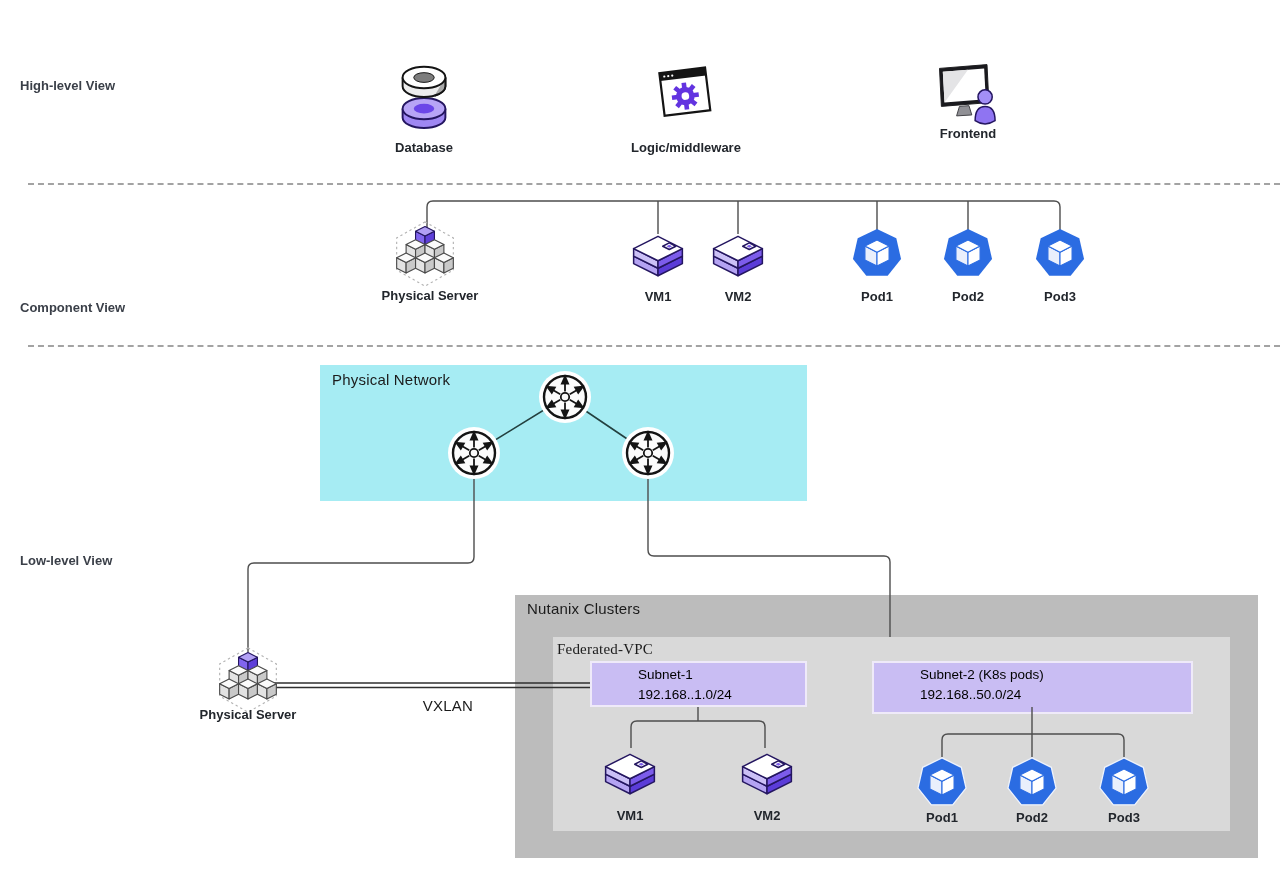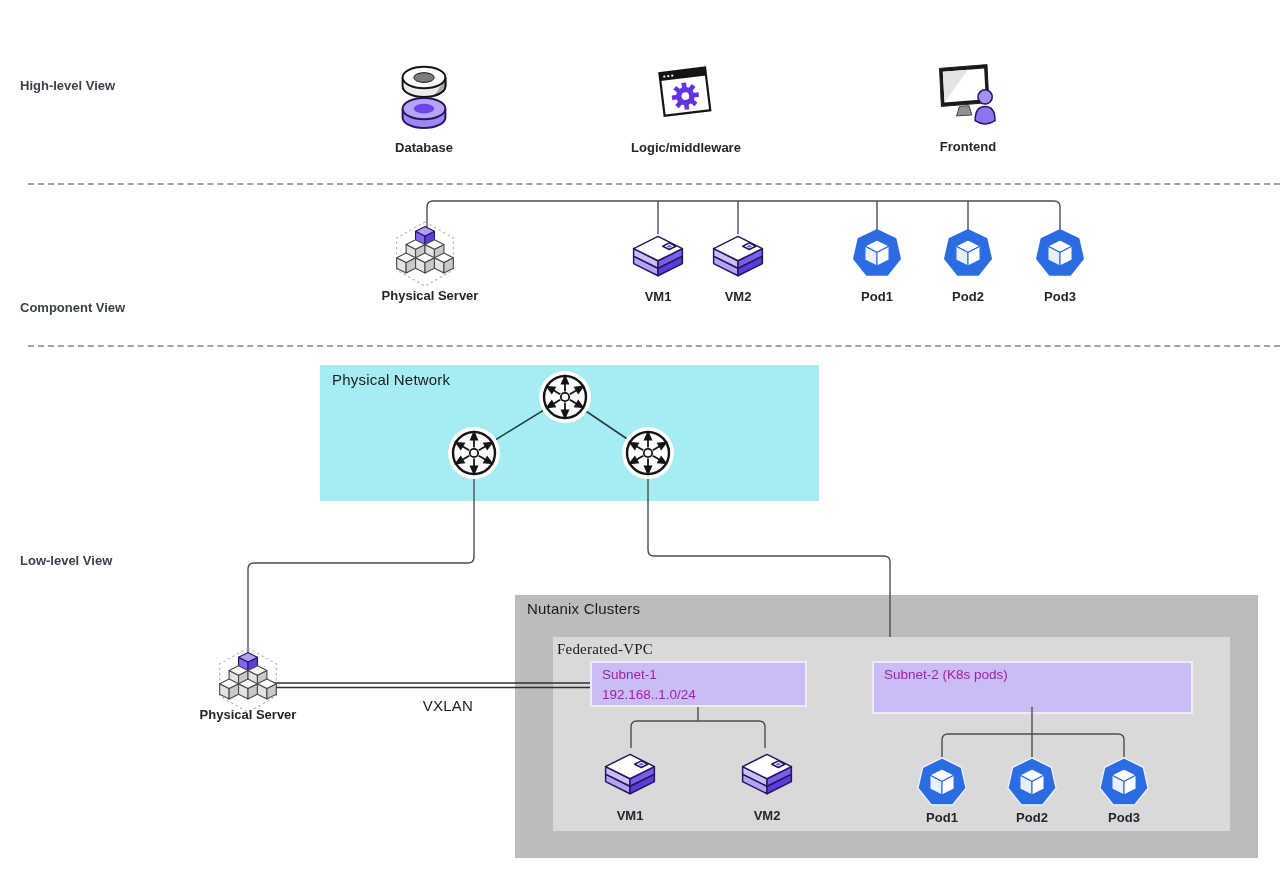--- a/index.html
+++ b/index.html
@@ -10,55 +10,56 @@
   .abs{position:absolute;}
   .view-label{font-size:13px;font-weight:700;color:#3a3f48;}
   .sep{position:absolute;left:28px;right:0;border-top:2px dashed #a3a3a3;height:0;}
   .zone{position:absolute;}
   .zone-title{font-size:15px;color:#1b1b1b;letter-spacing:.2px;}
   .icon-label{font-size:13px;font-weight:700;color:#22262c;text-align:center;}
   .subnet{
     position:absolute;background:#c9bdf3;border:2px solid #efeaf9;
     padding:2px 10px;box-sizing:border-box;
   }
-  .subnet div{font-size:13.5px;color:#a21caf;line-height:20px;white-space:nowrap;}
+  .subnet div{font-size:13.5px;color:#000000;line-height:20px;white-space:nowrap;margin-left:36px;}
   svg{display:block;}
   #overlay{position:absolute;left:0;top:0;pointer-events:none;}
 </style>
 </head>
 <body>
 
 <div id="canvas">
 
   <div class="abs view-label" style="left:20px;top:78px;">High-level View</div>
   <div class="abs view-label" style="left:20px;top:255px;margin-top:45px;">Component View</div>
   <div class="abs view-label" style="left:20px;top:553px;">Low-level View</div>
 
   <div class="sep" style="top:183px;"></div>
   <div class="sep" style="top:345px;"></div>
 
 
-  <div class="zone" style="left:320px;top:365px;width:487px;height:136px;background:#a6ecf3;padding-left:12px;">
+  <div class="zone" style="left:320px;top:365px;width:487px;height:136px;background:#a6ecf3;">
     <div class="zone-title" style="position:absolute;left:12px;top:6px;">Physical Network</div>
   </div>
 
   <div class="zone" style="left:515px;top:595px;width:743px;height:263px;background:#bcbcbc;">
     <div class="zone-title" style="position:absolute;left:12px;top:5px;">Nutanix Clusters</div>
   </div>
 
   <div class="zone" style="left:553px;top:637px;width:677px;height:194px;background:#d9d9d9;">
     <div class="zone-title" style="position:absolute;left:4px;top:4px;font-family:Liberation Serif, serif;">Federated-VPC</div>
   </div>
 
   <div class="subnet" style="left:590px;top:661px;width:217px;height:46px;">
     <div>Subnet-1</div>
     <div>192.168..1.0/24</div>
   </div>
   <div class="subnet" style="left:872px;top:661px;width:321px;height:53px;">
     <div>Subnet-2 (K8s pods)</div>
+    <div>192.168..50.0/24</div>
   </div>
 
   <svg id="overlay" width="1280" height="878">
     <g fill="none" stroke="#4d4d4d" stroke-width="1.4">
 
       <path d="M427,230 V207 Q427,201 433,201 H1054 Q1060,201 1060,207 V230 M658,201 V234 M738,201 V234 M877,201 V232 M968,201 V232"></path>
 
       <path d="M565,397 L474,453 M565,397 L648,453" stroke="#23403f" stroke-width="1.6"></path>
 
       <path d="M474,473 V557 Q474,563 468,563 H254 Q248,563 248,569 V652"></path>
@@ -121,21 +122,21 @@
   <div class="abs" style="left:930px;top:62px;">
     <svg width="76" height="66" viewBox="0 0 80 68">
       <polygon points="10,6 60,2 62,42 12,46" fill="#1a1a1e" stroke="#1a1a1e" stroke-linejoin="round"></polygon>
       <polygon points="13.5,9.5 57,6 58.7,38.5 15.3,42" fill="#ffffff"></polygon>
       <polygon points="13.5,9.5 40,7.4 15.3,42" fill="#e4e4e6"></polygon>
       <polygon points="31,46 41,45.2 44,55 28,56" fill="#909095" stroke="#3c3c40" stroke-width="1"></polygon>
       <circle cx="58" cy="36" r="7.5" fill="#a38ff6" stroke="#241660" stroke-width="1.6"></circle>
       <path d="M47.5,61 Q47.5,46 58,46 Q68.5,46 68.5,61 Q63,64.5 58,64.5 Q52.5,64.5 47.5,61 Z" fill="#8f74f2" stroke="#241660" stroke-width="1.6"></path>
     </svg>
   </div>
-  <div class="abs icon-label" style="left:918px;top:139px;width:100px;">Frontend</div>
+  <div class="abs icon-label" style="left:918px;top:126px;width:100px;">Frontend</div>
 
   <div class="abs" style="left:391px;top:220px;">
     <svg width="68" height="68" viewBox="0 0 72 72">
       <polygon points="36,2 66,19 66,53 36,70 6,53 6,19" fill="none" stroke="#b3b3b3" stroke-width="1.2" stroke-dasharray="2.5,3"></polygon>
       <g stroke-width="1.2" stroke-linejoin="round">
         <g stroke="#241660">
           <polygon points="26,12 36,17 36,28 26,23" fill="#8165ee"></polygon>
           <polygon points="36,17 46,12 46,23 36,28" fill="#5e3fd9"></polygon>
           <polygon points="36,7 46,12 36,17 26,12" fill="#b2a0f5"></polygon>
         </g>

